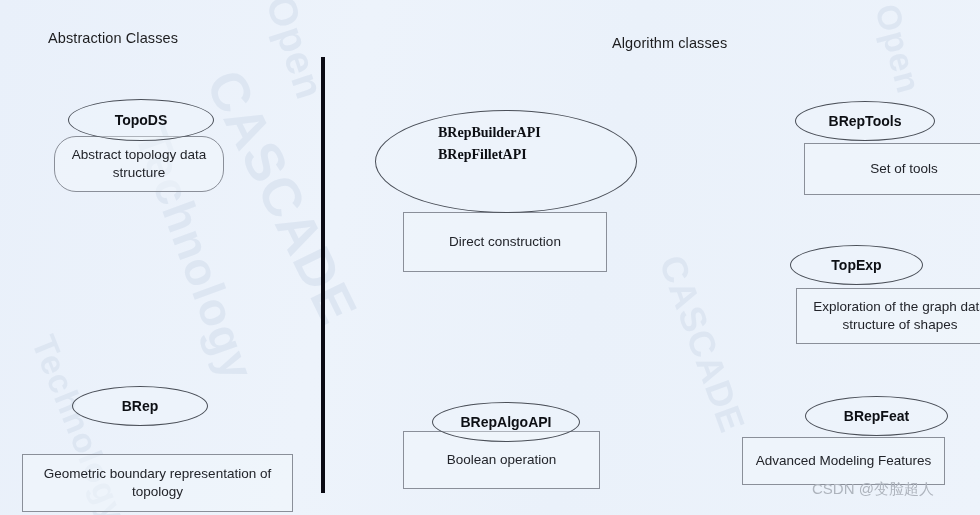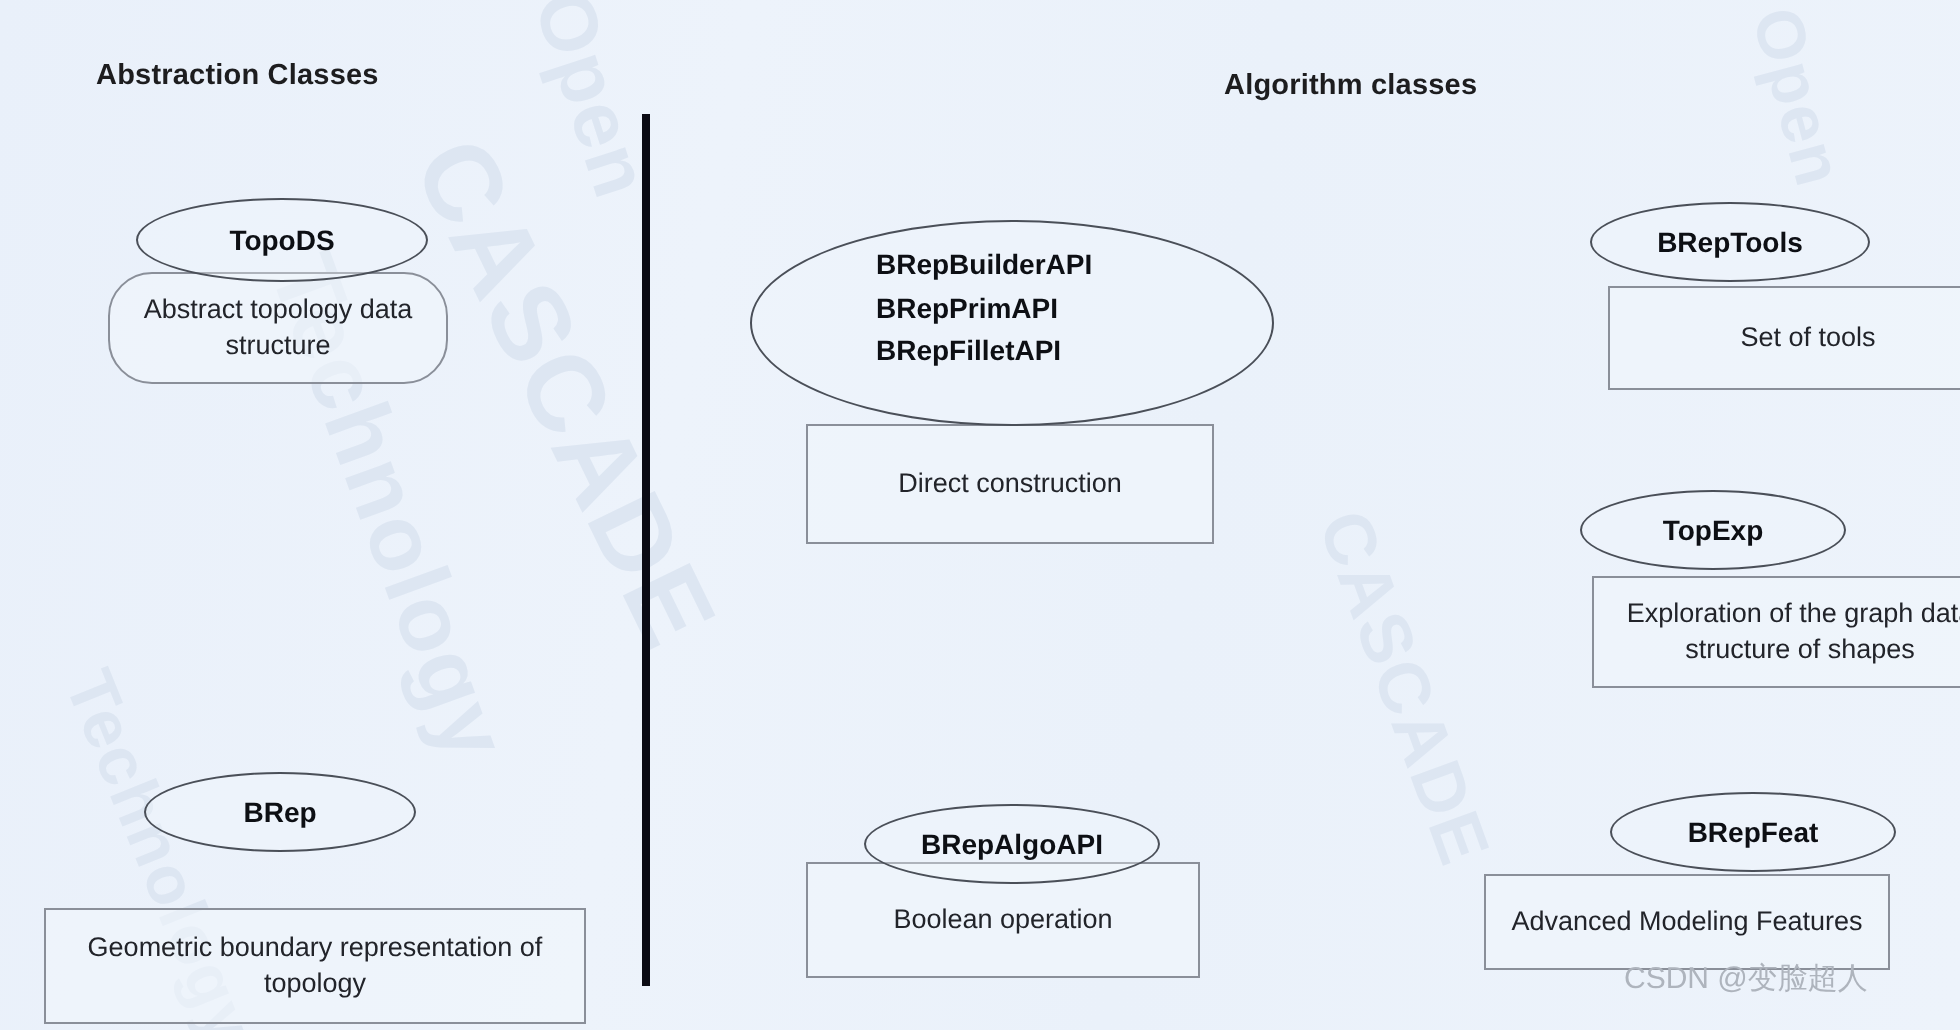--- a/index.html
+++ b/index.html
@@ -57,21 +57,21 @@
   .wm-occt.f {
     left: 60px; top: 330px;
     font-size: 34px;
     transform: rotate(68deg);
   }
 
   
   .col-header {
     position: absolute;
     font-size: 14.5px;
-    font-weight: bold;
+    font-weight: normal;
     color: #1d1d1f;
     letter-spacing: 0.1px;
     white-space: nowrap;
   }
   #header-abstraction { left: 48px;  top: 30px; }
   #header-algorithm   { left: 612px; top: 35px; }
 
   
   #divider {
     position: absolute;
@@ -120,20 +120,21 @@
     padding-top: 11px;
   }
   .node .ellipse.multi .api-line {
     display: block;
     text-align: left;
     margin-left: 62px;
     line-height: 1.55;
     font-size: 14px;
     font-weight: bold;
     white-space: nowrap;
+    font-family: Liberation Serif, serif;
   }
 
   
   
   #node-topods           { left: 0; top: 0; }
   #node-topods .ellipse  { left: 68px;  top: 99px;  width: 146px; height: 42px; }
   #node-topods .box      { left: 54px;  top: 136px; width: 170px; height: 56px; border-radius: 22px; }
 
   
   #node-brep             { left: 0; top: 0; }
@@ -201,21 +202,20 @@
 
   <div class="node" id="node-brep">
     <div class="box">Geometric boundary representation of topology</div>
     <div class="ellipse">BRep</div>
   </div>
 
   <div class="node" id="node-brepapi">
     <div class="box">Direct construction</div>
     <div class="ellipse multi">
       <span class="api-line">BRepBuilderAPI</span>
-      <span class="api-line">BRepPrimAPI</span>
       <span class="api-line">BRepFilletAPI</span>
     </div>
   </div>
 
   <div class="node" id="node-brepalgo">
     <div class="box">Boolean operation</div>
     <div class="ellipse">BRepAlgoAPI</div>
   </div>
 
   <div class="node" id="node-breptools">

